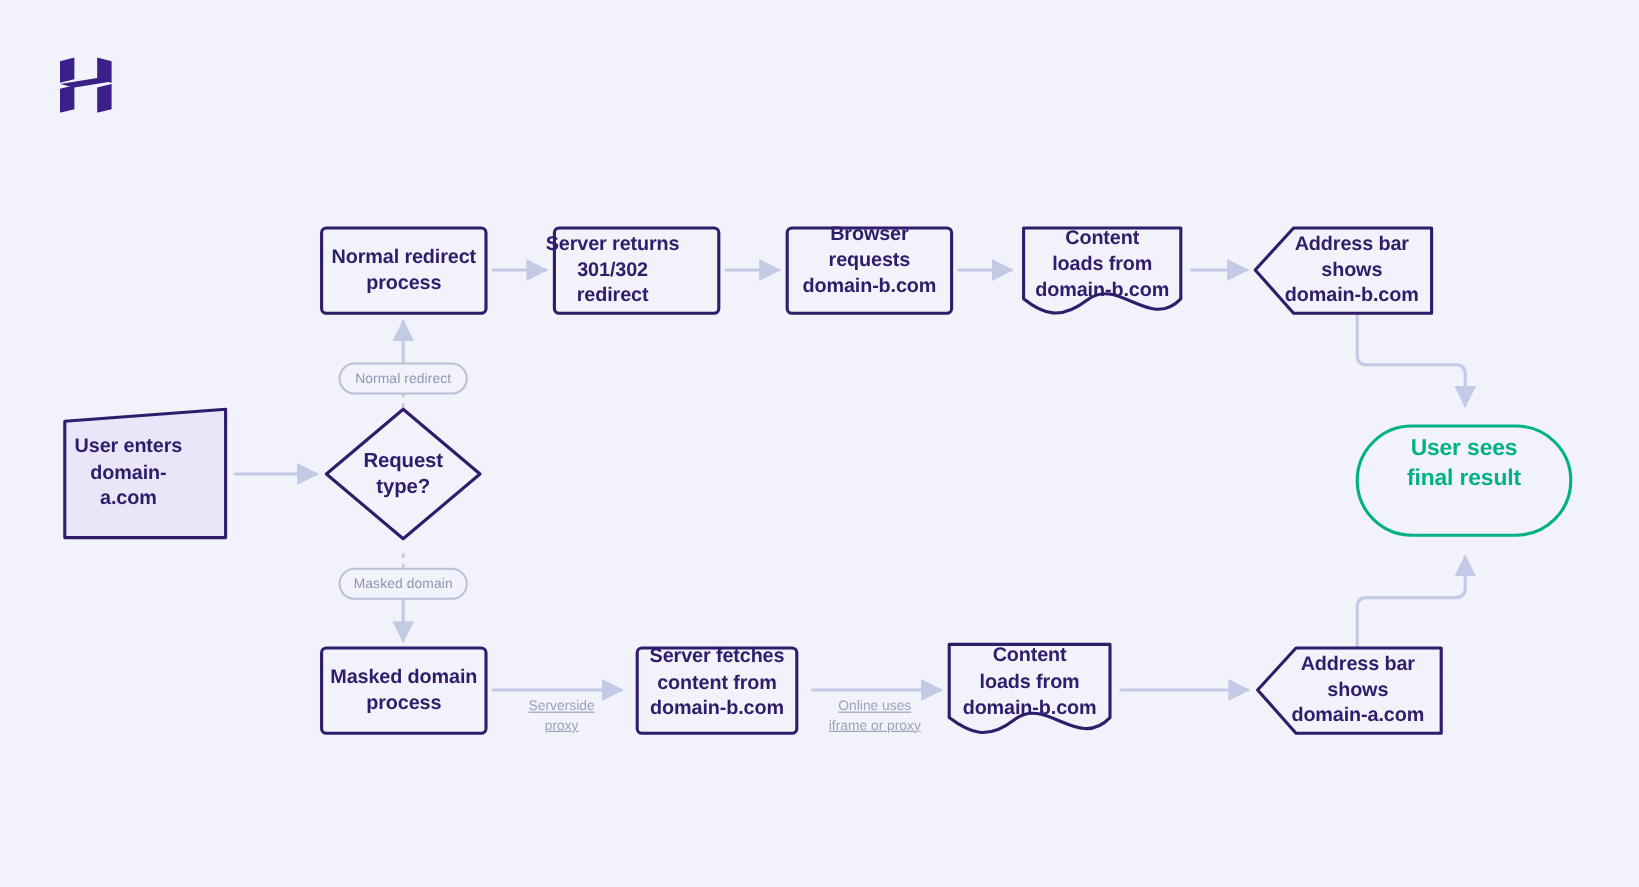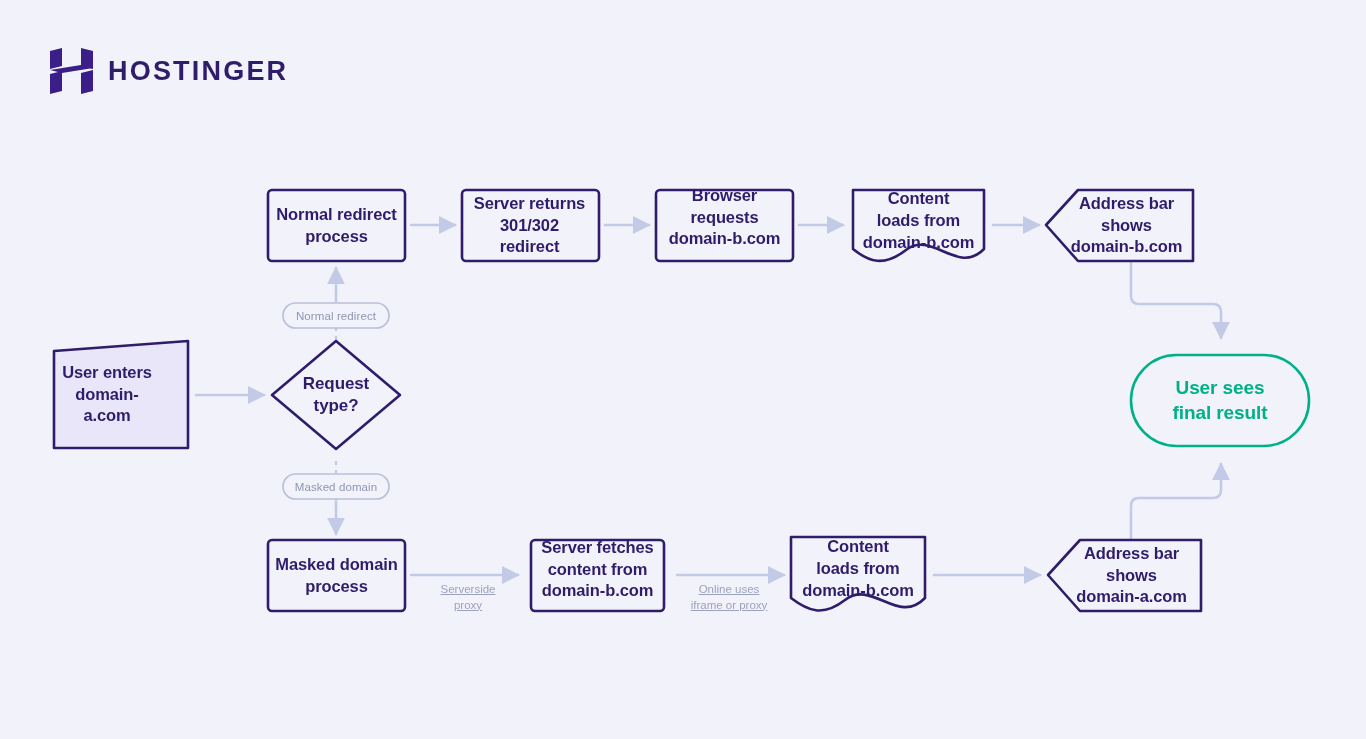--- a/index.html
+++ b/index.html
@@ -56,21 +56,20 @@
   <div class="brand">
     <svg class="brand-mark" viewBox="0 0 44 46">
       <g fill="#3b1e87">
         <polygon points="0,3 12,0 12,18 0,21"></polygon>
         <polygon points="31,0 43,3 43,21 31,18"></polygon>
         <polygon points="0,22 31,17 43,20 12,25"></polygon>
         <polygon points="0,26 12,23 12,43 0,46"></polygon>
         <polygon points="31,25 43,22 43,43 31,46"></polygon>
       </g>
     </svg>
-    <span class="brand-word">HOSTINGER</span>
   </div>
 
 
   <svg id="canvas" viewBox="0 0 1366 739">
     <defs>
       <marker id="ah" viewBox="0 0 10 10" refX="9" refY="5" markerWidth="7" markerHeight="7" orient="auto-start-reverse">
         <path d="M0,0 L10,5 L0,10 z" fill="#c2cae6"></path>
       </marker>
     </defs>
 
@@ -133,21 +132,21 @@
 
   <div class="node-label" style="left:54px; top:341px; width:106px; height:107px;">User enters
 domain-a.com</div>
 
   <div class="node-label diamond" style="left:272px; top:341px; width:128px; height:108px;">Request
 type?</div>
 
   <div class="node-label" style="left:268px; top:190px; width:137px; height:71px;">Normal redirect
 process</div>
 
-  <div class="node-label" style="left:461px; top:190px; width:137px; height:71px;">Server returns
+  <div class="node-label" style="left:442px; top:190px; width:137px; height:71px;">Server returns
 301/302
 redirect</div>
 
   <div class="node-label" style="left:656px; top:190px; width:137px; height:55px;">Browser
 requests
 domain-b.com</div>
 
   <div class="node-label" style="left:851px; top:188px; width:135px; height:66px;">Content
 loads from
 domain-b.com</div>
@@ -164,21 +163,21 @@
 domain-b.com</div>
 
   <div class="node-label" style="left:790px; top:535px; width:136px; height:68px;">Content
 loads from
 domain-b.com</div>
 
   <div class="node-label" style="left:1062px; top:540px; width:139px; height:71px;">Address bar
 shows
 domain-a.com</div>
 
-  <div class="node-label green" style="left:1131px; top:355px; width:178px; height:91px;">User sees
+  <div class="node-label green" style="left:1131px; top:341px; width:178px; height:91px;">User sees
 final result</div>
 
   <div class="pill-label" style="left:283px; top:303px; width:106px; height:25px;">Normal redirect</div>
 
   <div class="pill-label" style="left:283px; top:474px; width:106px; height:25px;">Masked domain</div>
 
   <div class="edge-caption" style="left:413px; top:582px; width:110px;">Serverside
 proxy</div>
 
   <div class="edge-caption" style="left:668px; top:582px; width:122px;">Online uses

